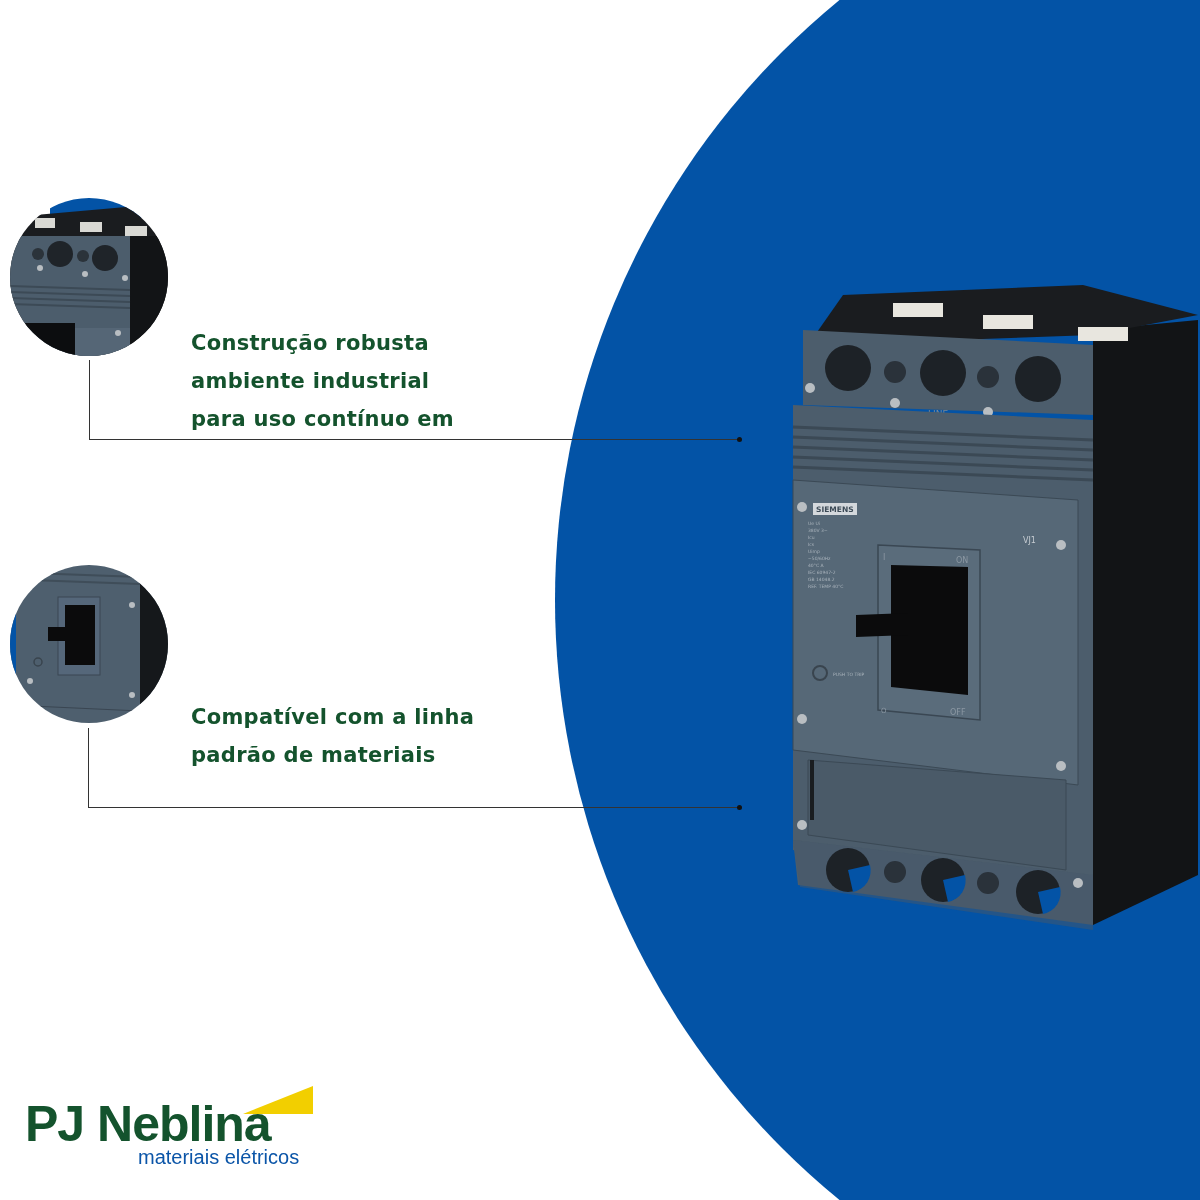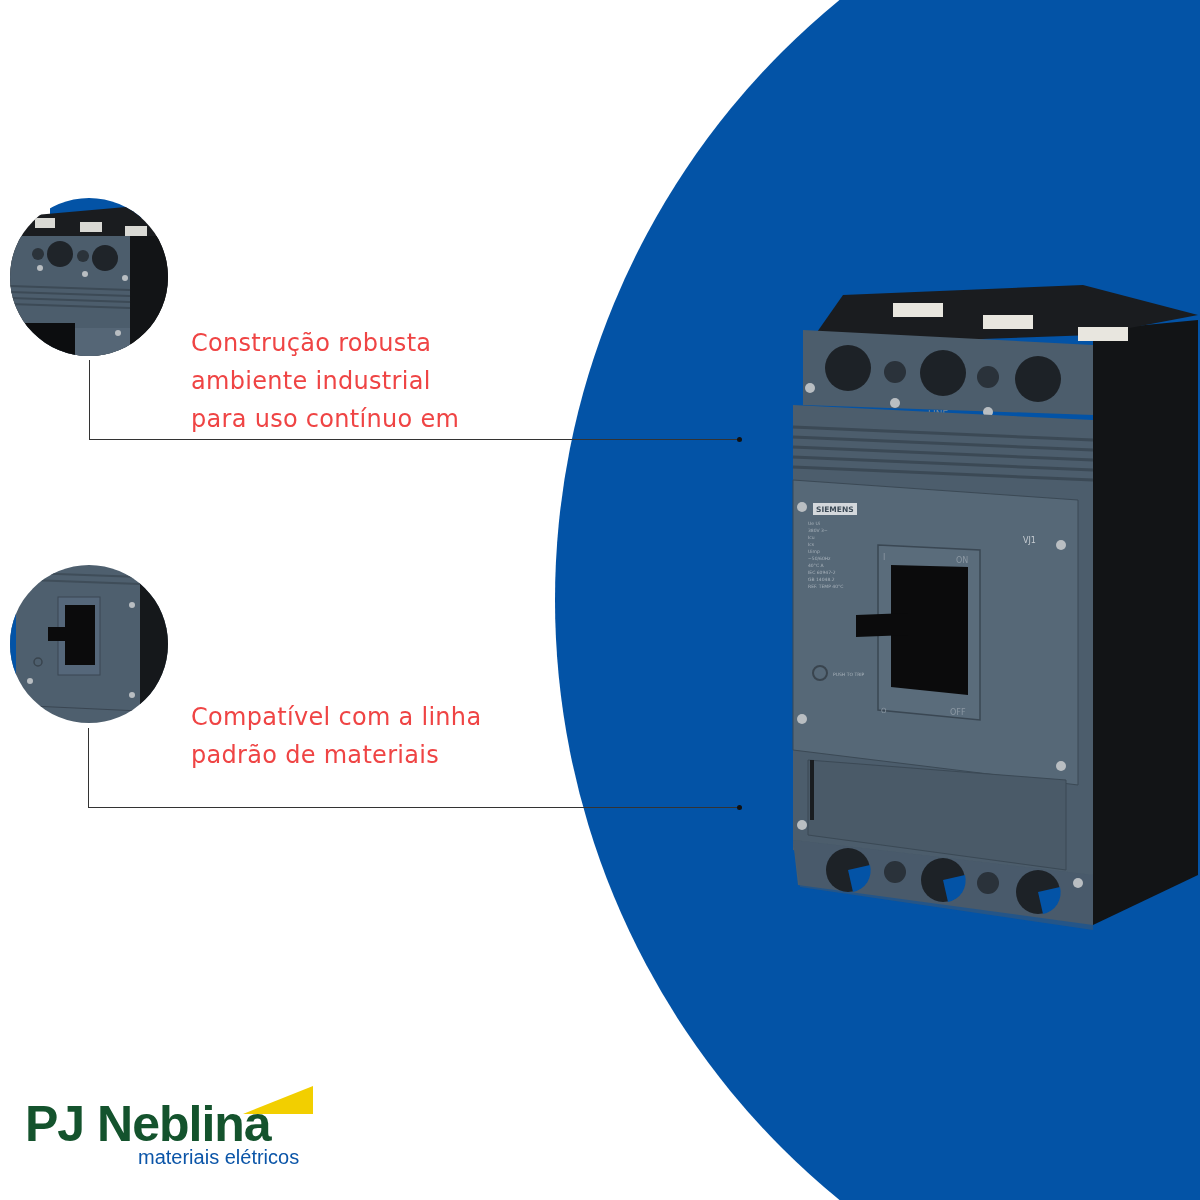--- a/index.html
+++ b/index.html
@@ -7,21 +7,21 @@
 
   
   .blue-circle { position:absolute; left:555px; top:-175px; width:1550px; height:1550px; border-radius:50%; background:#0353a6; }
 
   
   .thumb { position:absolute; width:158px; height:158px; border-radius:50%; overflow:hidden; background:#ffffff; }
   .thumb-1 { left:10px; top:198px; }
   .thumb-2 { left:10px; top:565px; }
 
   
-  .feature-text { position:absolute; left:191px; font-weight:normal; font-size:24px; line-height:38px; color:#ef4444; letter-spacing:0.3px; }
+  .feature-text { position:absolute; left:191px; font-weight:bold; font-size:21px; line-height:38px; color:#14532d; letter-spacing:0.3px; }
   .feature-1 { top:324px; }
   .feature-2 { top:698px; }
   .feature-text div { white-space:nowrap; }
 
   .connector-v { position:absolute; width:1px; background:#333; }
   .connector-h { position:absolute; height:1px; background:#333; }
   .connector-dot { position:absolute; width:5px; height:5px; border-radius:50%; background:#111; }
 
   
   .breaker { position:absolute; left:788px; top:275px; width:420px; height:660px; }

